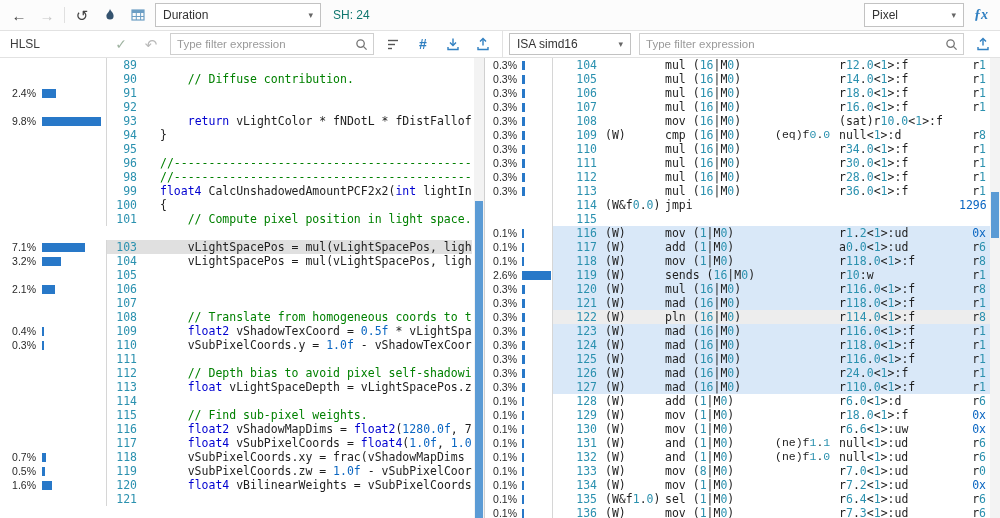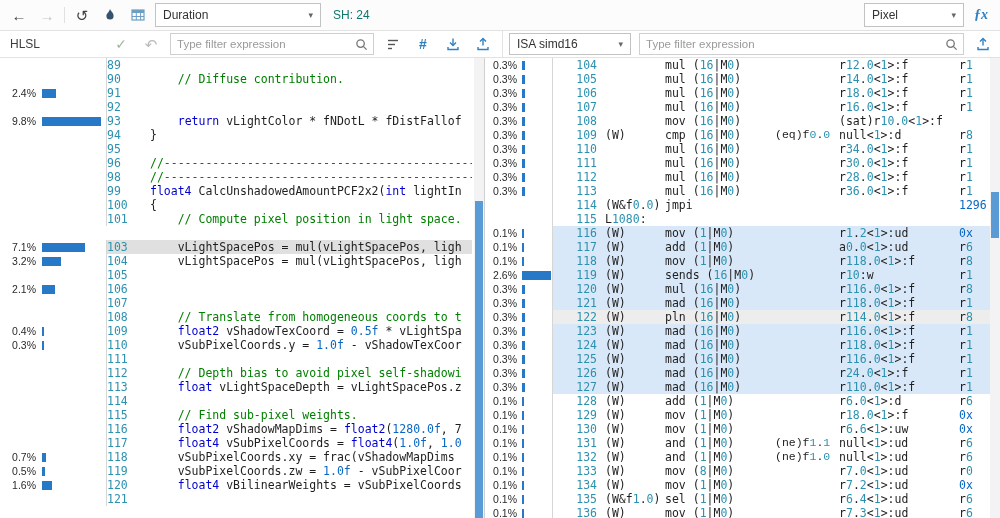--- a/index.html
+++ b/index.html
@@ -43,32 +43,32 @@
   .pcell{width:36px;flex:none;text-align:right;font-size:10.5px;color:#2a2a2a;padding-right:3px;line-height:14px;}
   .pcell.rp{width:32px;}
   .bcell{flex:none;display:flex;align-items:center;height:14px;}
   .lbcell{width:64px;padding-left:3px;}
   .rbcell{width:30px;padding-left:2px;}
   .bar{height:9px;background:#2878c8;}
 
   .lbody,.rbody{flex:1;min-width:0;display:flex;align-items:center;border-left:1px solid #d6d6d6;overflow:hidden;white-space:pre;
     font-family:"DejaVu Sans Mono","Liberation Mono",monospace;font-size:11.5px;color:#1e1e1e;line-height:14px;}
   .rbody{padding-left:12px;}
-  .lno{width:30px;flex:none;text-align:left;color:#2b91af;margin-right:13px;}
-  .lcode{flex:1;min-width:0;overflow:hidden;}
+  .lno{width:30px;flex:none;text-align:right;color:#2b91af;margin-right:13px;}
+  .lcode{flex:1;min-width:0;overflow:hidden;margin-left:10px;}
   .sel{background:#e0e0e0;}
   .hl{background:#d9e8f8;}
   .cur{background:#ededed;}
 
   .rno{width:32px;flex:none;text-align:right;color:#2b91af;margin-right:8px;}
   .rflag{width:60px;flex:none;overflow:hidden;}
   .rop{width:110px;flex:none;overflow:hidden;}
   .rcond{width:64px;flex:none;overflow:hidden;font-family:Liberation Mono, monospace;}
   .rdst{width:120px;flex:none;overflow:hidden;}
-  .rsrc{flex:1;min-width:0;text-align:left;padding-right:4px;overflow:hidden;}
+  .rsrc{flex:1;min-width:0;text-align:right;padding-right:4px;overflow:hidden;}
   .rlabel{flex:1;overflow:hidden;}
   .dgt{color:#2b91af;}
   .num{color:#0a66c2;}
   .tok-k{color:#0000d0;}
   .tok-c{color:#008000;}
   .tok-n{color:#0a66c2;}
   .tok-p{color:#1e1e1e;}
 
   
   .vscroll{position:absolute;top:0;right:0;bottom:0;width:10px;background:#f3f3f3;}
@@ -444,21 +444,21 @@
             <div class="rbody"><div class="rno">113</div><div class="rflag"></div><div class="rop"><span>mul (</span><span class="dgt">16</span><span>|M</span><span class="dgt">0</span><span>)</span></div><div class="rcond"></div><div class="rdst"><span>r</span><span class="dgt">36</span><span>.</span><span class="dgt">0</span><span>&lt;</span><span class="dgt">1</span><span>&gt;:f</span></div><div class="rsrc"><span>r</span><span class="dgt">1</span></div></div>
           </div>
           <div class="lrow">
             <div class="pcell rp"></div>
             <div class="bcell rbcell"></div>
             <div class="rbody"><div class="rno">114</div><div class="rflag"><span>(W&amp;f</span><span class="dgt">0</span><span>.</span><span class="dgt">0</span><span>)</span></div><div class="rop"><span>jmpi</span></div><div class="rcond"></div><div class="rdst"></div><div class="rsrc num">1296</div></div>
           </div>
           <div class="lrow">
             <div class="pcell rp"></div>
             <div class="bcell rbcell"></div>
-            <div class="rbody"><div class="rno">115</div><div class="rlabel"><span>L</span><span class="dgt">1080</span><span>:</span></div></div>
+            <div class="rbody"><div class="rno">115</div></div>
           </div>
           <div class="lrow">
             <div class="pcell rp">0.1%</div>
             <div class="bcell rbcell">
               <div class="bar" style="width: 1.5px; background: rgb(40, 120, 200);"></div>
             </div>
             <div class="rbody hl"><div class="rno">116</div><div class="rflag"><span>(W)</span></div><div class="rop"><span>mov (</span><span class="dgt">1</span><span>|M</span><span class="dgt">0</span><span>)</span></div><div class="rcond"></div><div class="rdst"><span>r</span><span class="dgt">1</span><span>.</span><span class="dgt">2</span><span>&lt;</span><span class="dgt">1</span><span>&gt;:ud</span></div><div class="rsrc num">0x</div></div>
           </div>
           <div class="lrow">
             <div class="pcell rp">0.1%</div>

